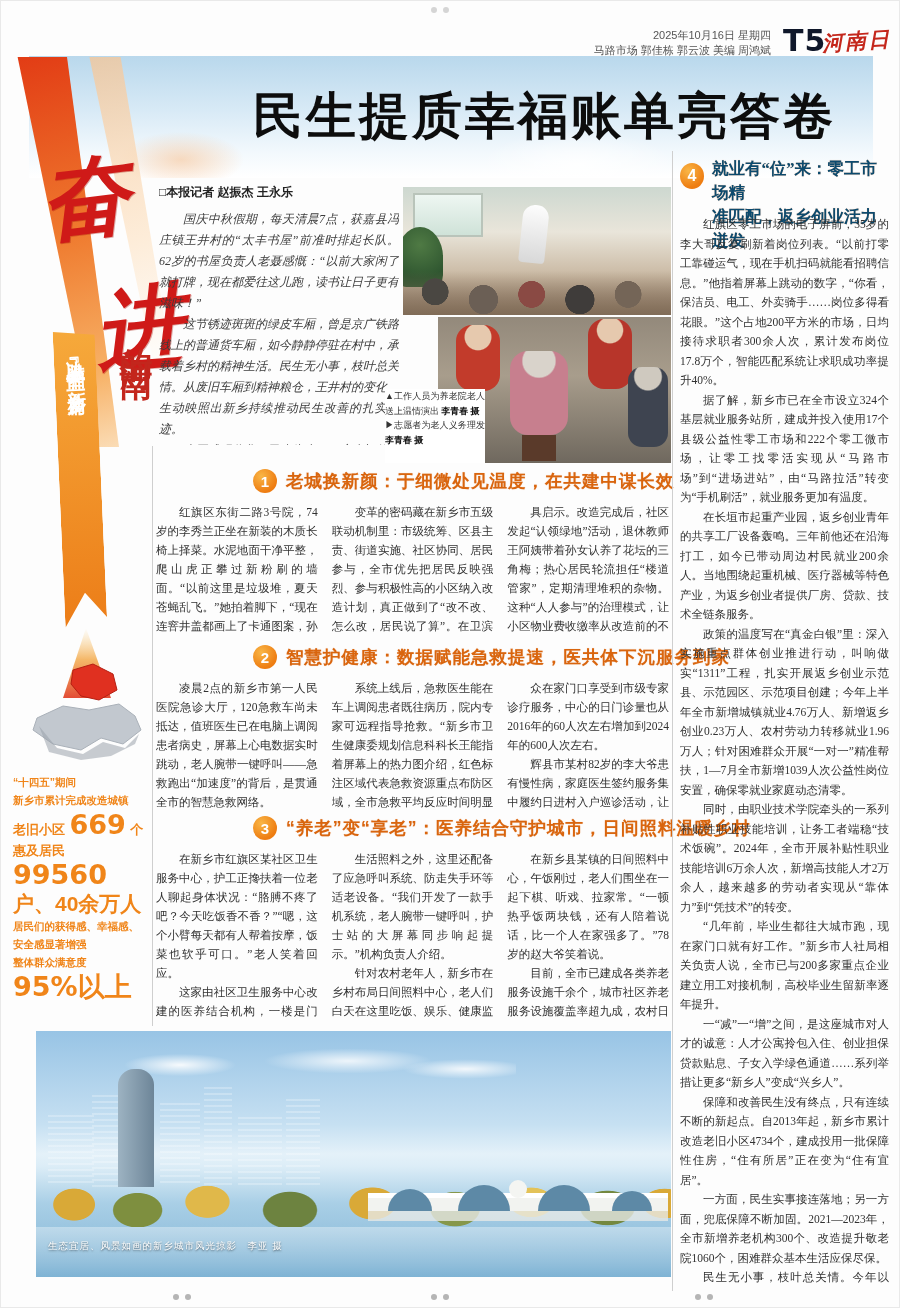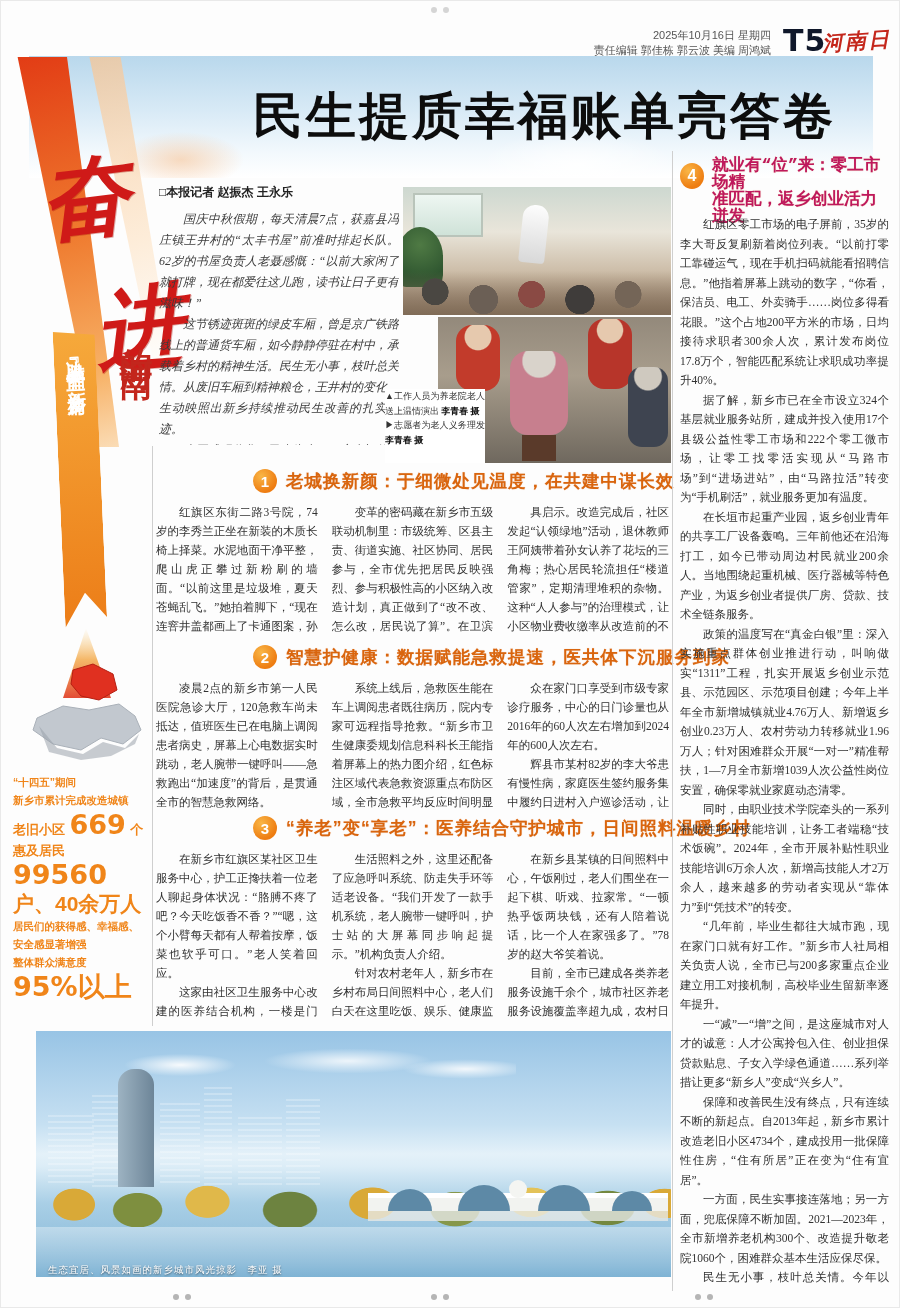--- a/index.html
+++ b/index.html
@@ -105,22 +105,22 @@
   .sh1 { top:468px; left:252px; } .sh2 { top:644px; left:252px; } .sh3 { top:815px; left:252px; }
   .cols { left:155px; width:513px; display:flex; gap:14px; overflow:hidden; }
   .cols .col { flex:1 1 0; overflow:hidden; font-size:11.5px; line-height:19px; color:#313131; text-align:justify; }
   .cols p { text-indent:2em; }
   .c1 { top:502px; height:136px; } .c2 { top:678px; height:130px; } .c3 { top:849px; height:172px; }
 
   
   .right-rule { top:150px; left:671px; width:1px; height:1140px; background:#cfcfcf; }
   .r-head { top:156px; left:679px; width:210px; display:flex; gap:8px; }
   .r-head .num-circle { width:26px; height:26px; font-size:16px; margin-top:6px; }
-  .r-title { font-size:16.5px; font-weight:bold; color:#be185d; line-height:17px;
-    font-family:Liberation Mono, monospace; text-shadow:0 0 1px rgba(224,98,13,.4); }
+  .r-title { font-size:16.5px; font-weight:bold; color:#0c4a6e; line-height:24px;
+    font-family:Liberation Serif, serif; text-shadow:0 0 1px rgba(224,98,13,.4); }
   .r-body { top:214px; left:679px; width:209px; height:1072px; overflow:hidden;
     font-size:11.5px; line-height:19.5px; color:#313131; text-align:justify; }
   .r-body p { text-indent:2em; }
 
   
   .bphoto { top:1030px; left:35px; width:635px; height:246px; overflow:hidden;
     background:linear-gradient(180deg,#98c4e5 0%,#c6e0f2 38%,#e4f1f9 50%,#dcedf7 55%,#a9cfe6 70%,#7fb3d4 100%); }
   .bp-cloud { position:absolute; top:14px; left:60px; width:420px; height:40px;
     background:radial-gradient(80px 16px at 20% 50%, rgba(255,255,255,.9), transparent 70%),
                radial-gradient(120px 18px at 60% 40%, rgba(255,255,255,.8), transparent 70%),
@@ -140,36 +140,36 @@
       radial-gradient(44px 30px at 40% 70%, #6d8340 60%, transparent 63%),
       radial-gradient(38px 26px at 53% 58%, #d9a937 60%, transparent 63%),
       radial-gradient(40px 28px at 66% 68%, #86974a 60%, transparent 63%),
       radial-gradient(36px 24px at 78% 56%, #e3c258 60%, transparent 63%),
       radial-gradient(44px 28px at 90% 66%, #74883f 60%, transparent 63%),
       radial-gradient(36px 24px at 99% 58%, #d9a937 60%, transparent 63%);
   }
   .bp-water-light { position:absolute; bottom:0; left:0; width:100%; height:50px;
     background:linear-gradient(180deg, rgba(255,255,255,.35), rgba(255,255,255,0)); }
   .bp-bridge { position:absolute; top:148px; left:332px; }
-  .bp-caption { position:absolute; left:12px; bottom:0; color:#fff; font-size:9.5px; letter-spacing:1px;
+  .bp-caption { position:absolute; left:12px; bottom:24px; color:#fff; font-size:9.5px; letter-spacing:1px;
     text-shadow:0 1px 2px rgba(0,0,0,.55); font-family:"Liberation Sans",sans-serif;text-align:right; }
 
   
   .dot { width:6px; height:6px; border-radius:50%; background:#b5b5b5; }
   .dots { display:flex; gap:6px; }
   .d-l { top:1293px; left:172px; } .d-c { top:1293px; left:430px; } .d-r { top:1293px; left:694px; }
   .d-t { top:6px; left:430px; opacity:.55; }
 </style>
 </head>
 <body>
 
 <div id="paper">
 
   <div class="abs hdr-date">2025年10月16日  星期四</div>
-  <div class="abs hdr-editors">责任编辑 郭佳栋 郭云波 美编 周鸿斌</div>
+  <div class="abs hdr-editors">马路市场 郭佳栋 郭云波 美编 周鸿斌</div>
   <div class="abs hdr-pageno">T5</div>
   <div class="abs hdr-masthead">河南日报</div>
   <div class="abs dots d-t">
       <div class="dot"></div>
       <div class="dot"></div>
     </div>
 
   <div class="abs sky"></div>
   <div class="abs headline">民生提质幸福账单亮答卷</div>
 

